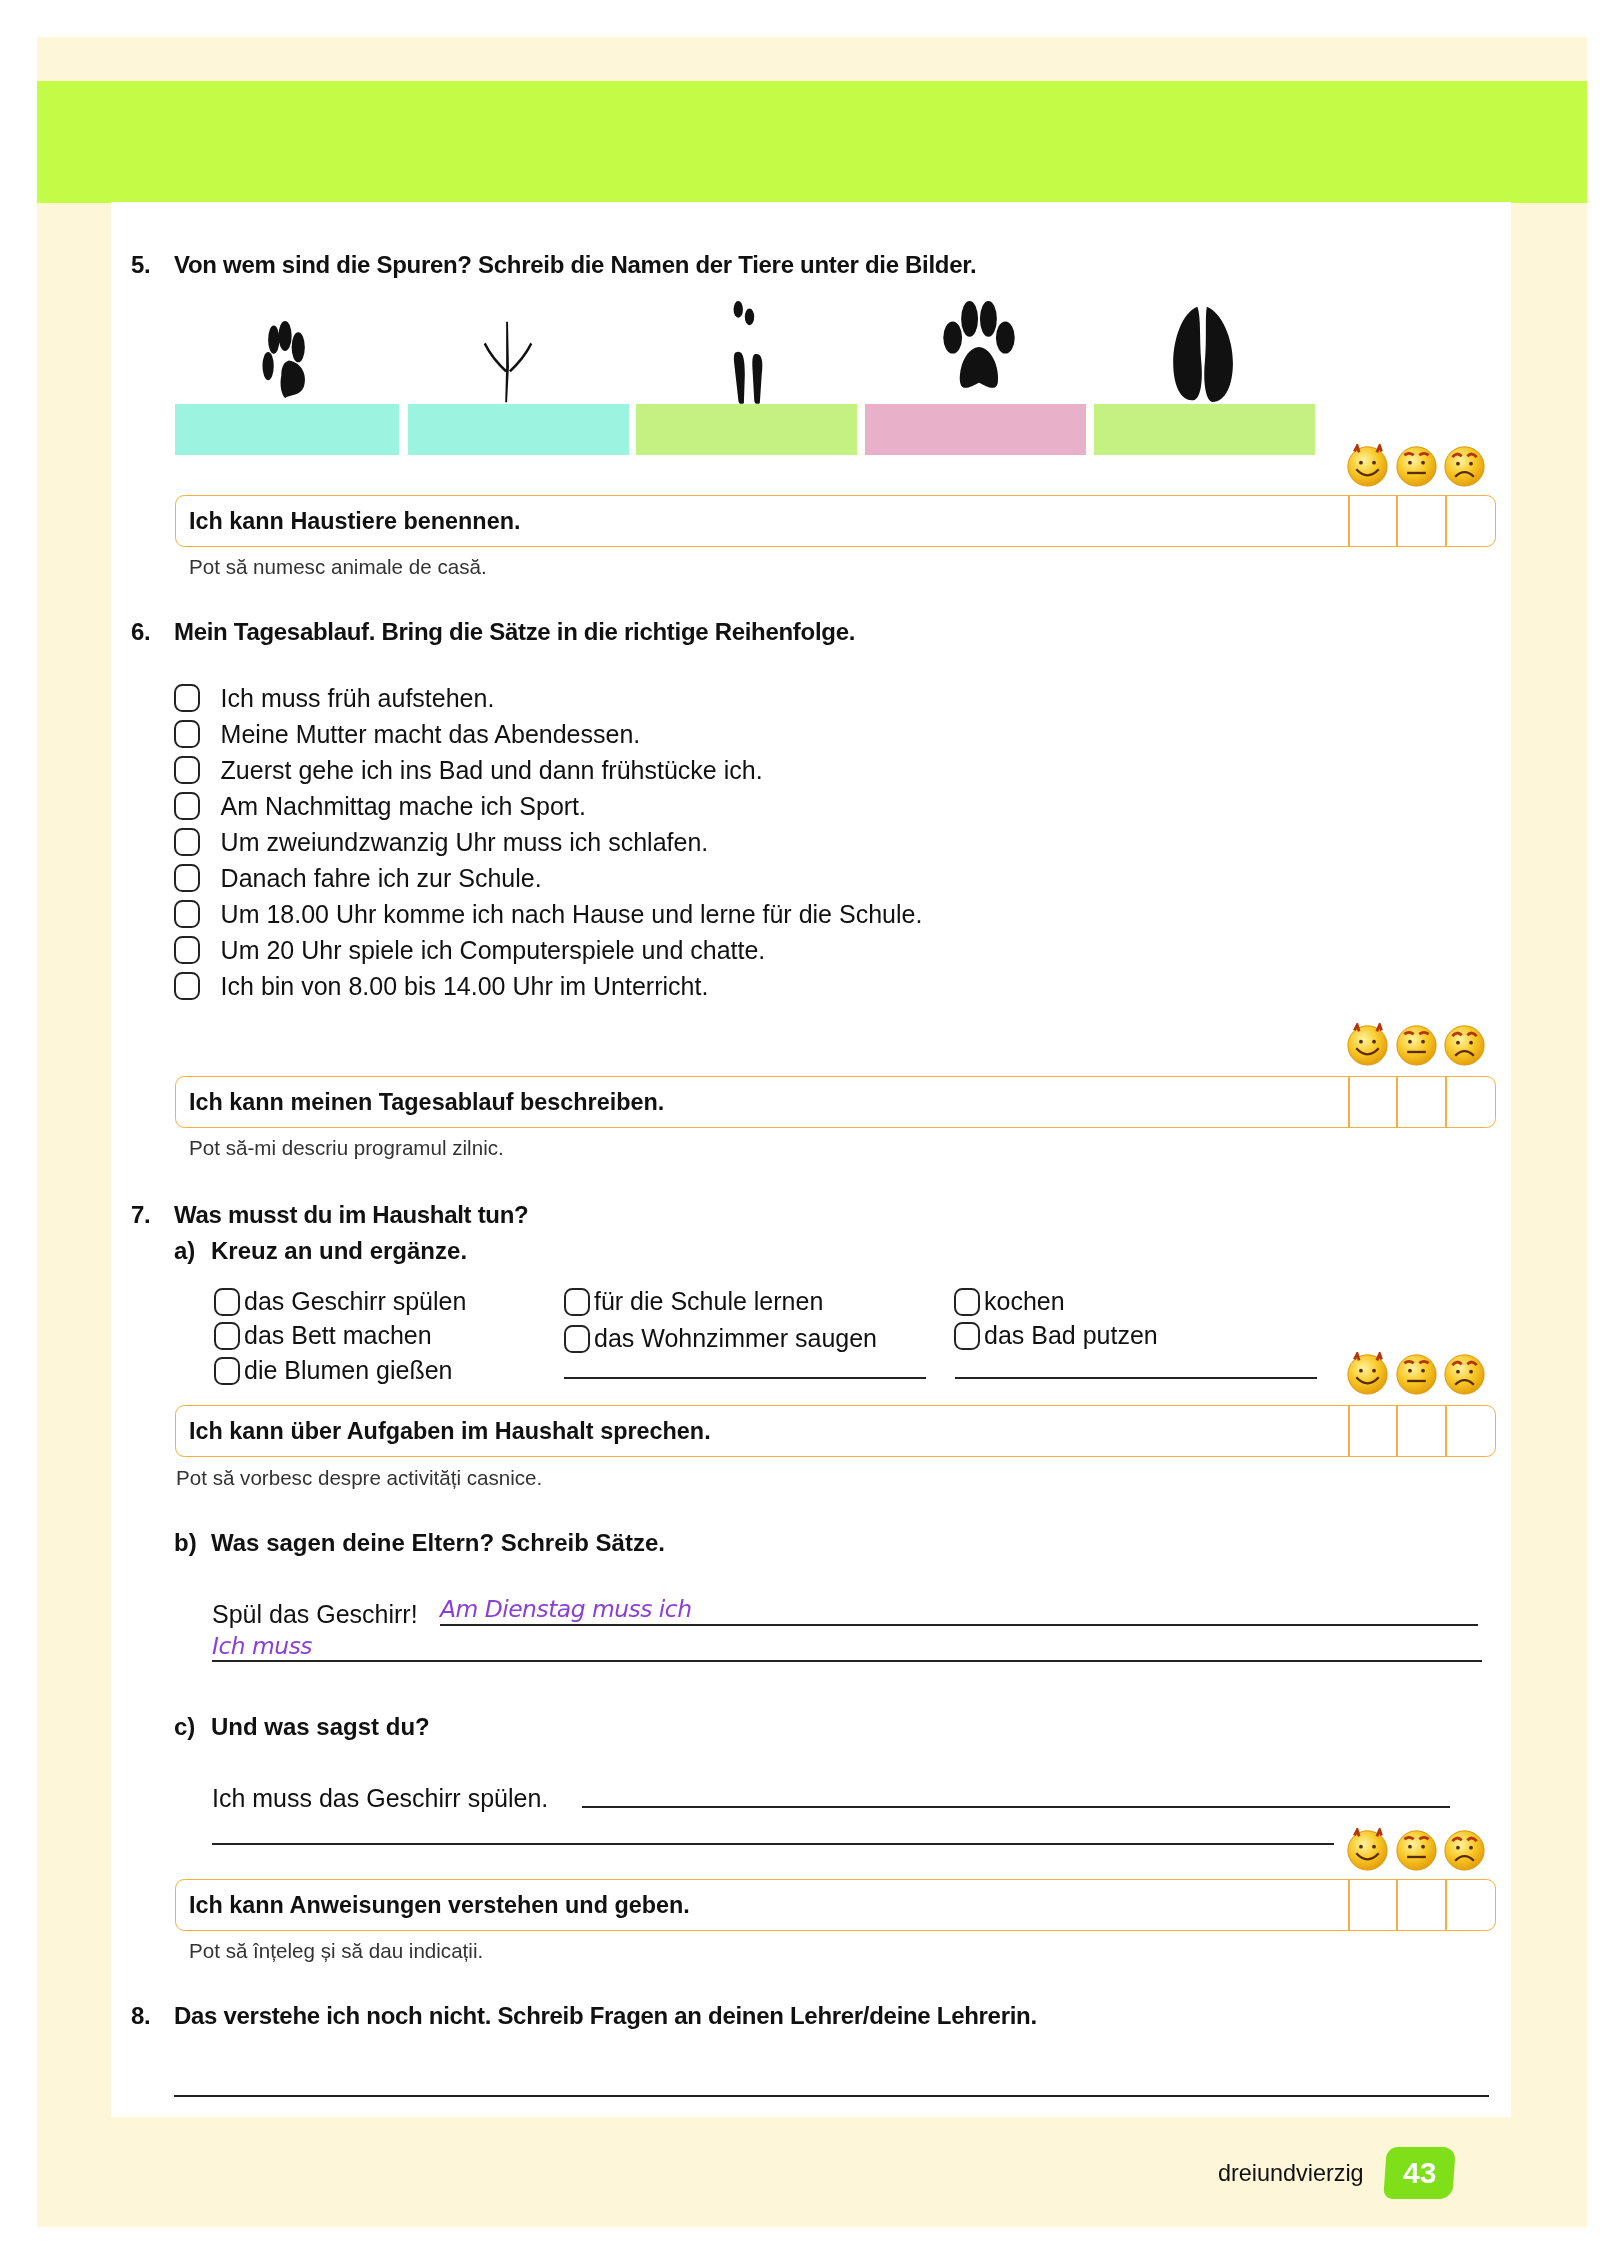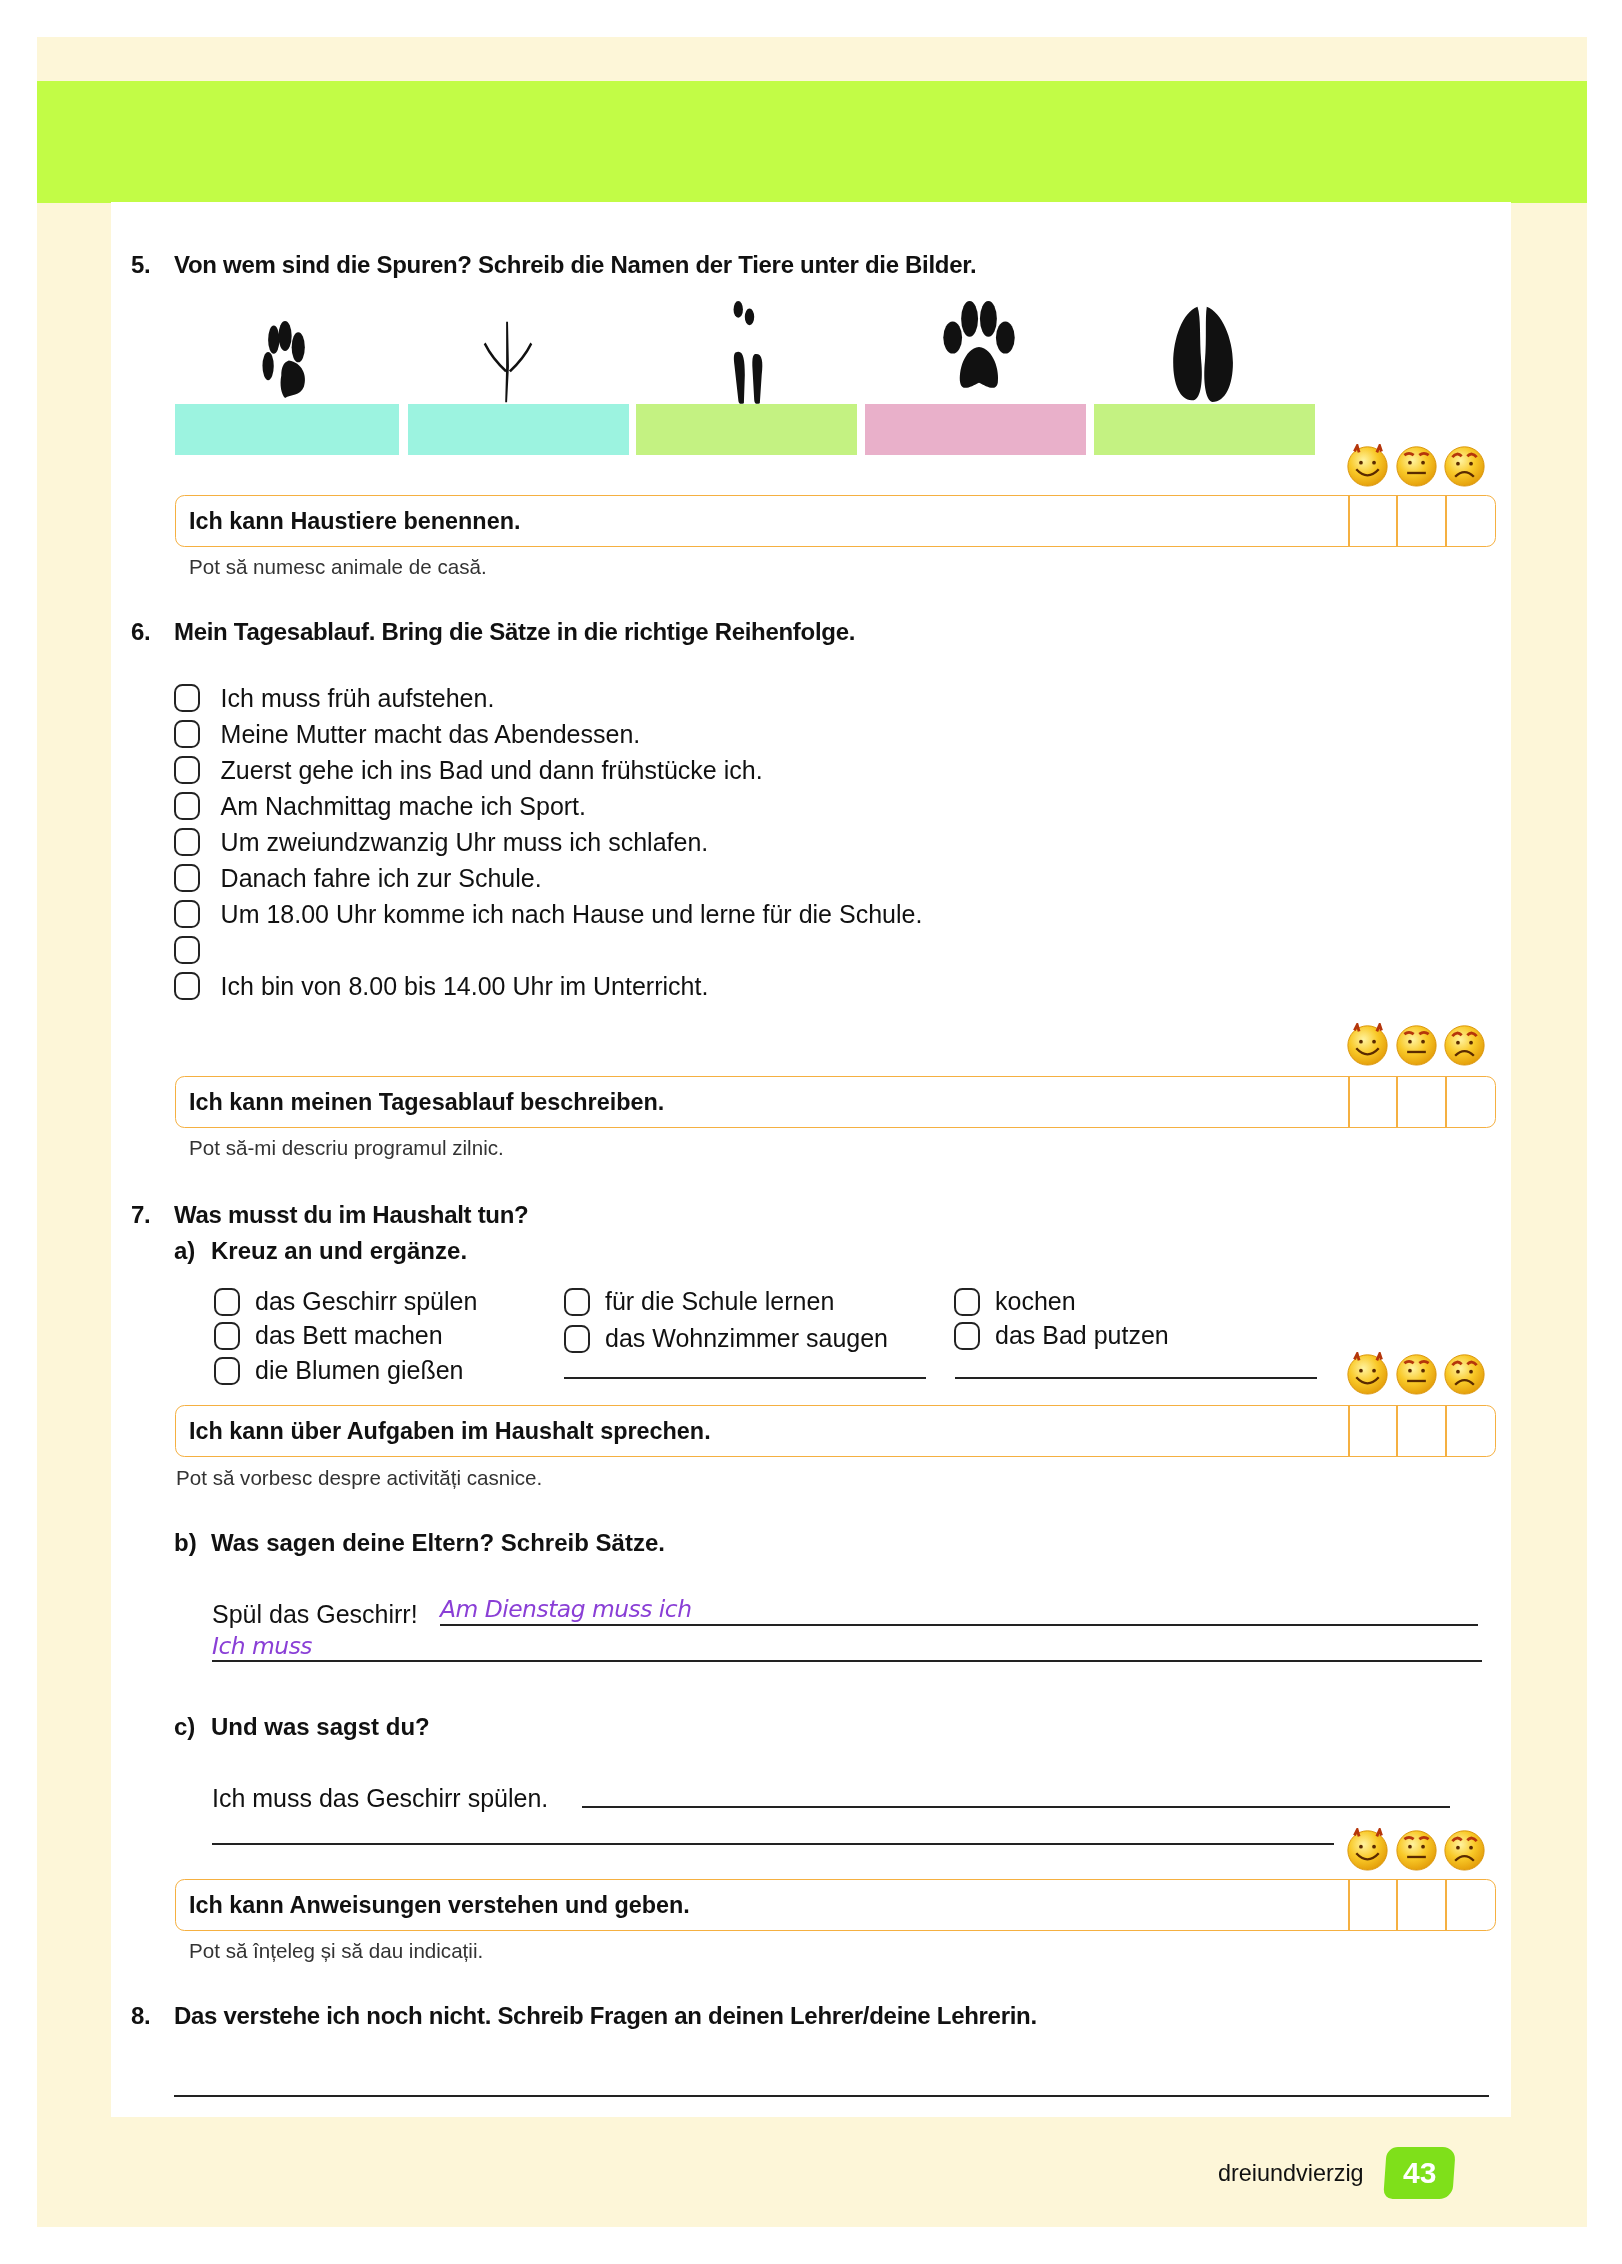--- a/index.html
+++ b/index.html
@@ -26,21 +26,21 @@
   .cando .slot { position: absolute; top: 0; bottom: 0; }
   .translation { position: absolute; left: 189px; font-size: 20.6px; color: #333; white-space: nowrap; }
 
   .list6 { position: absolute; left: 174px; top: 680px; }
   .list6 .row { display: flex; align-items: center; height: 36px; }
   .chk { width: 26px; height: 28px; border: 2.3px solid #222; border-radius: 8.4px; display: inline-block; flex: 0 0 auto; background: #fff; }
   .list6 .txt { margin-left: 20.6px; font-size: 25px; white-space: nowrap; }
 
   .grid7 { position: absolute; }
   .grid7 .row { display: flex; align-items: center; height: 35px; position: absolute; }
-  .grid7 .txt { margin-left: 15px; font-size: 25px; white-space: nowrap; }
+  .grid7 .txt { margin-left: 4px; font-size: 25px; white-space: nowrap; }
   .line { position: absolute; height: 2.3px; background: #222; }
 
   .written { position: absolute; font-family: "DejaVu Sans", sans-serif; font-style: italic; font-size: 23.4px; color: #8a3fd6; white-space: nowrap; letter-spacing: -0.5px; }
   .plain { position: absolute; font-size: 25px; white-space: nowrap; }
 
   .footer-word { position: absolute; left: 1218px; top: 2160px; font-size: 23.4px; color: #111; }
   .page-badge { position: absolute; left: 1385px; top: 2147px; width: 69px; height: 52px; background: #7fe01a; border-radius: 11.2px 13px 13px 9.4px; transform: skewX(-4deg); display: flex; align-items: center; justify-content: center; }
   .page-badge span { color: #fff; font-weight: bold; font-size: 30px; transform: skewX(4deg); }
 </style>
 </head>
@@ -163,20 +163,21 @@
   <div class="row">
       <span class="chk"></span>
       <span class="txt">Danach fahre ich zur Schule.</span>
     </div>
   <div class="row">
       <span class="chk"></span>
       <span class="txt">Um 18.00 Uhr komme ich nach Hause und lerne für die Schule.</span>
     </div>
   <div class="row">
       <span class="chk"></span>
+      <span class="txt">Um 20 Uhr spiele ich Computerspiele und chatte.</span>
     </div>
   <div class="row">
       <span class="chk"></span>
       <span class="txt">Ich bin von 8.00 bis 14.00 Uhr im Unterricht.</span>
     </div>
 </div>
 
 <div class="smileys" style="left:1346px; top:1023px;">
   <svg class="smiley" viewBox="0 0 46 46">
       <circle cx="23" cy="24" r="21" fill="url(#sg)" stroke="#d9940a" stroke-width="1"></circle>

